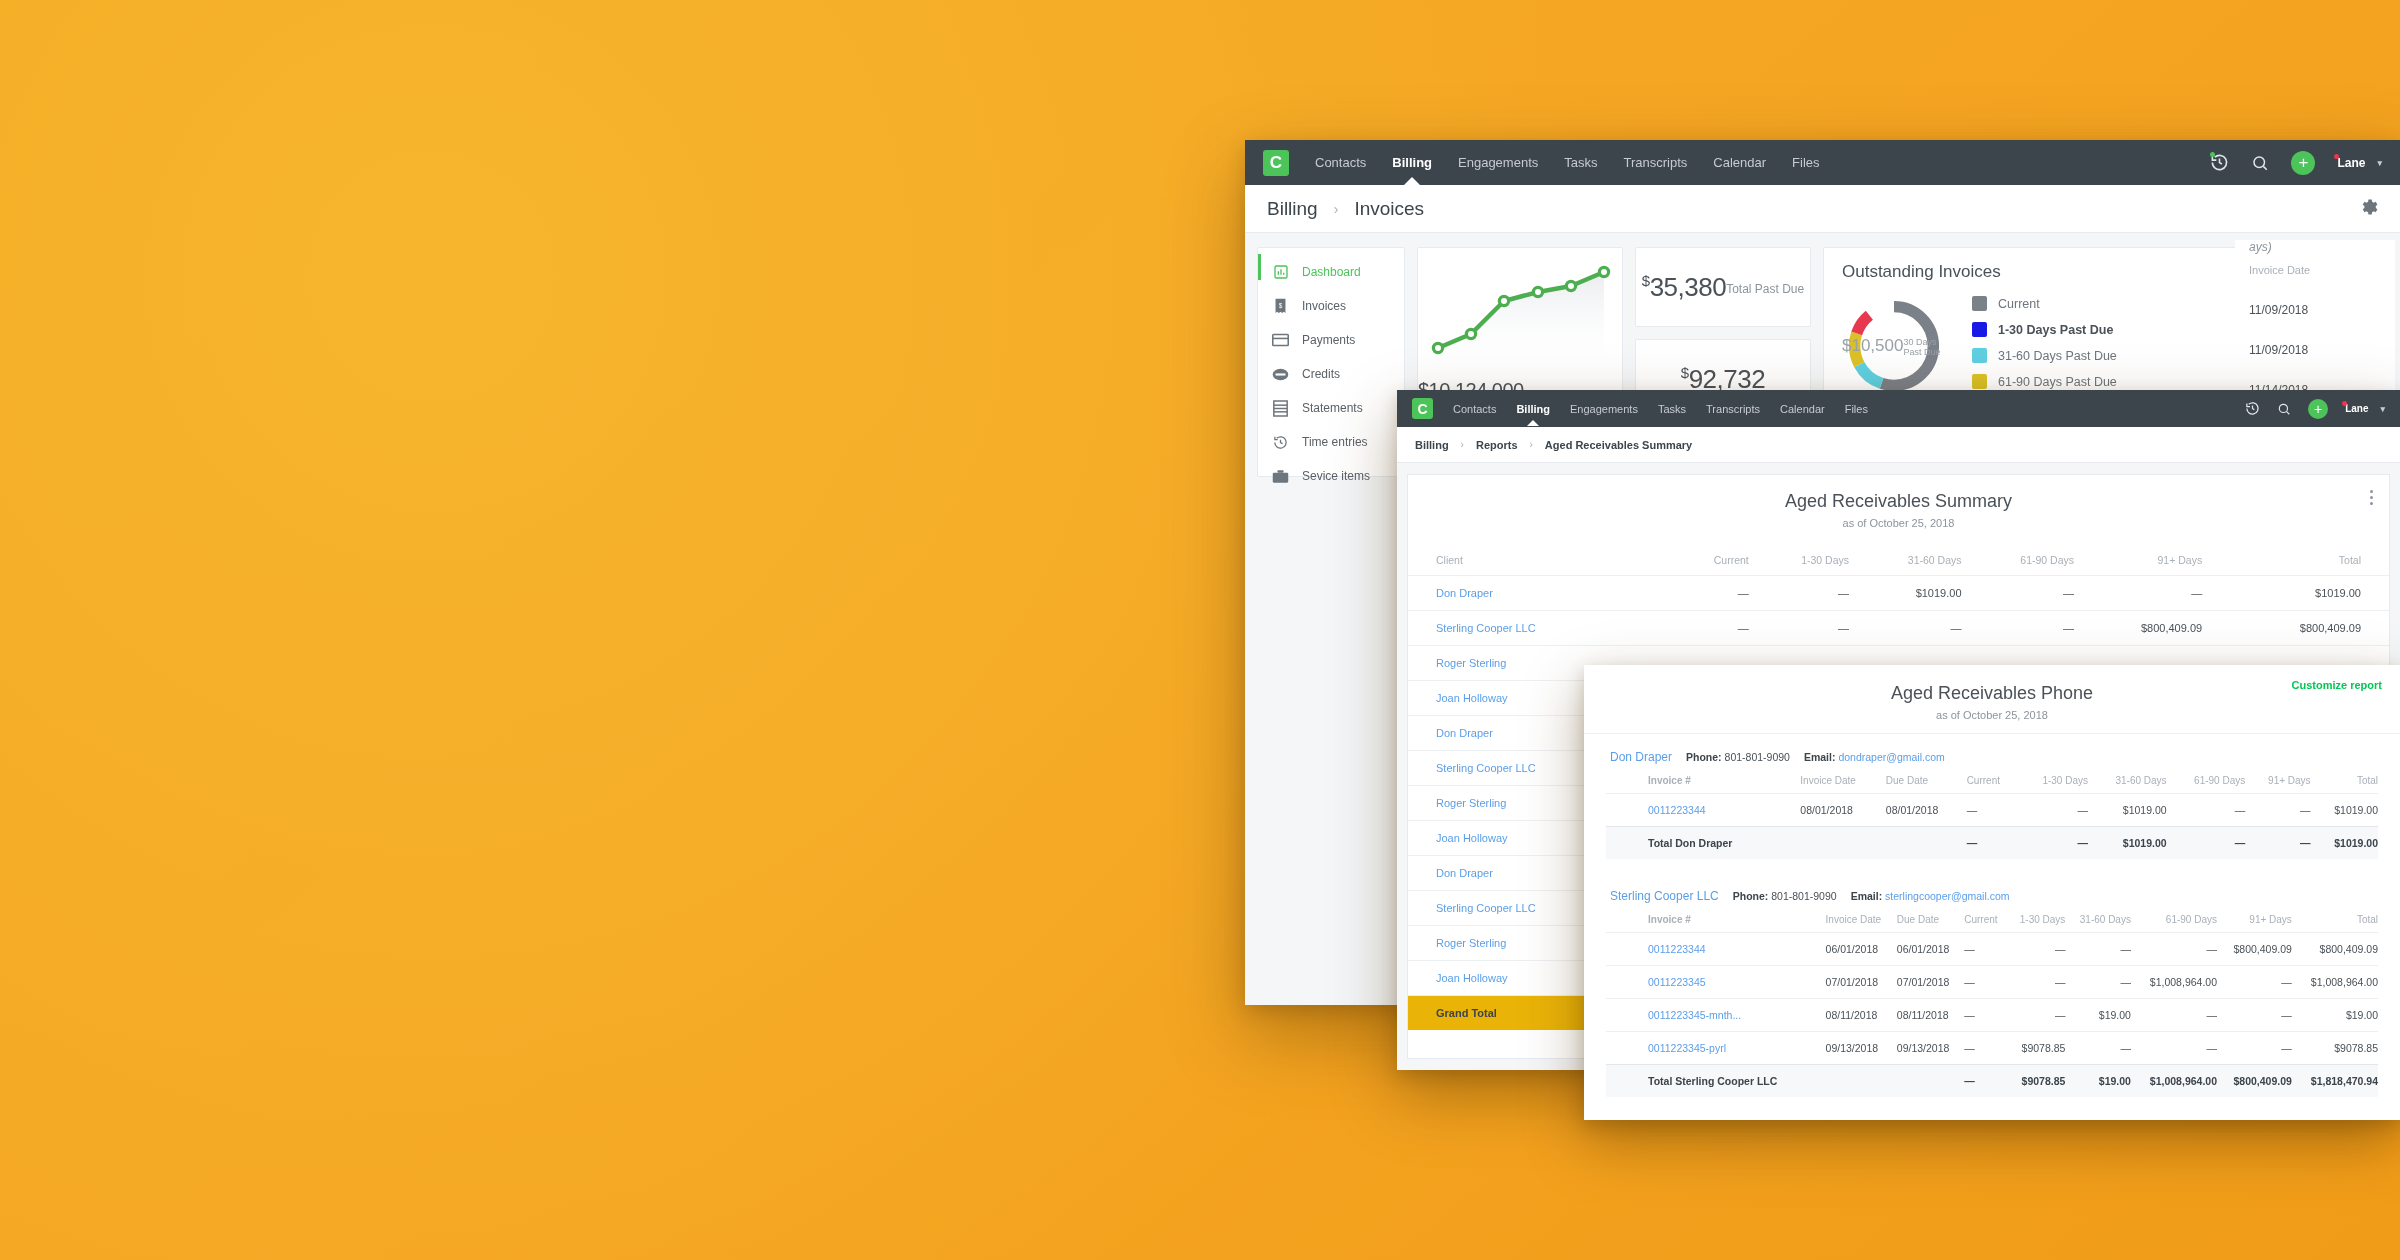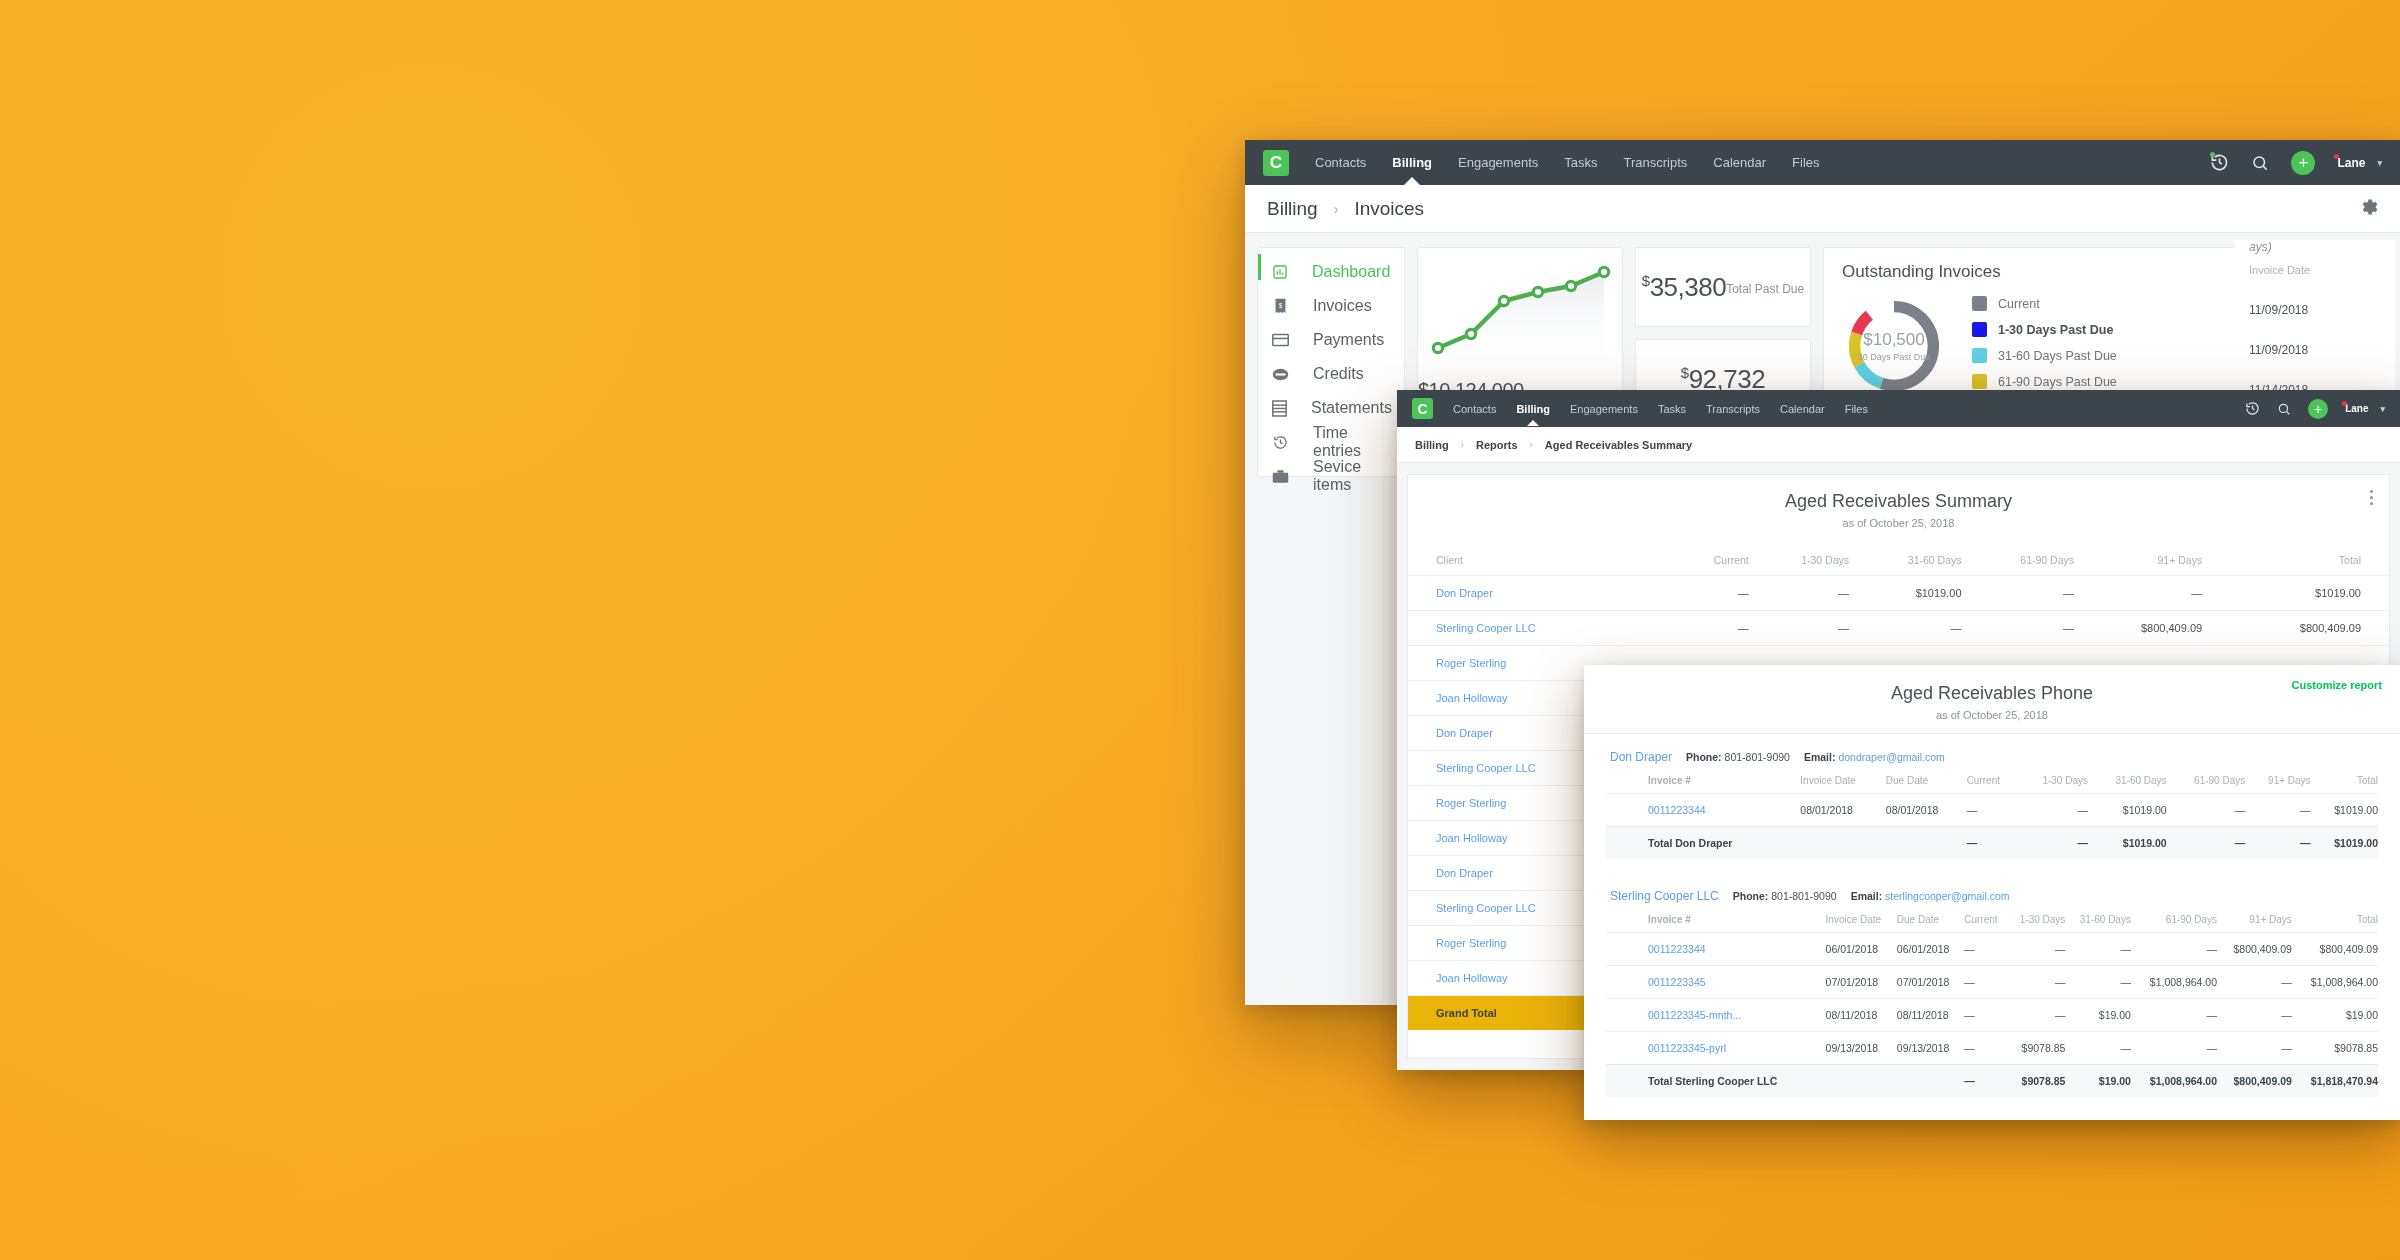--- a/index.html
+++ b/index.html
@@ -66,41 +66,41 @@
   .sep{color:#a9b0b8;font-size:14px;}
   .crumbs.sm .sep{font-size:10px;}
   .gear{margin-left:auto;color:#6d757d;cursor:pointer;}
 
   
   .w1body{background:#f4f6f8;height:772px;padding:14px 12px;display:flex;gap:12px;}
   .card{background:#fff;border:1px solid #e7eaee;border-radius:2px;}
   .sidecard{width:148px;padding:12px 0;height:230px;}
   .side-item{display:flex;align-items:center;gap:13px;height:24px;padding:0 14px;
              margin-bottom:10px;cursor:pointer;position:relative;}
-  .side-item .lab{font-size:16px;color:#5a6168;margin-left:11px;}
+  .side-item .lab{font-size:12px;color:#5a6168;}
   .side-item.active .lab{color:#4cc45a;}
   .side-item.active:before{content:"";position:absolute;left:0;top:-6px;height:26px;width:3px;background:#4cc45a;}
   .sicon{width:17px;height:17px;display:flex;align-items:center;justify-content:center;color:#6d757d;}
   .sicon svg{display:block;}
 
   .chartcard{width:206px;height:160px;position:relative;padding:8px;}
   .chartcard .big-val{position:absolute;bottom:4px;left:0;right:0;
          font-size:20px;color:#4a5158;letter-spacing:-.5px;}
   .statcard{width:176px;height:80px;display:flex;
          align-items:center;justify-content:center;}
   .statcard .amt{font-size:26px;color:#4a5158;letter-spacing:-.5px;}
   .statcard .amt .cur{font-size:15px;vertical-align:super;}
   .statcard .lbl{font-size:12px;color:#8d949b;margin-top:3px;}
   .col-stats{display:flex;flex-direction:column;gap:12px;}
 
   .donutcard{flex:1;padding:14px 18px;height:236px;}
   .donut-title{font-size:17px;color:#4a5158;margin-bottom:8px;}
   .donut-row{display:flex;align-items:flex-start;gap:26px;}
   .donut-wrap{position:relative;width:104px;height:104px;margin-top:4px;}
-  .donut-center{position:absolute;inset:0;display:flex;flex-direction:column;
+  .donut-center{position:absolute;inset:0;display:flex;flex-direction:row;
         align-items:center;justify-content:center;}
   .donut-center .dv{font-size:17px;color:#9aa1a8;}
   .donut-center .dl{font-size:9px;color:#9aa1a8;margin-top:2px;}
   .legend{display:flex;flex-direction:column;gap:11px;padding-top:6px;}
   .lg{display:flex;align-items:center;gap:11px;cursor:pointer;}
   .sw{width:15px;height:15px;border-radius:2px;}
   .lgl{font-size:12.5px;color:#6d757d;}
   .lg.bold .lgl{color:#4a5158;font-weight:bold;}
 
   

